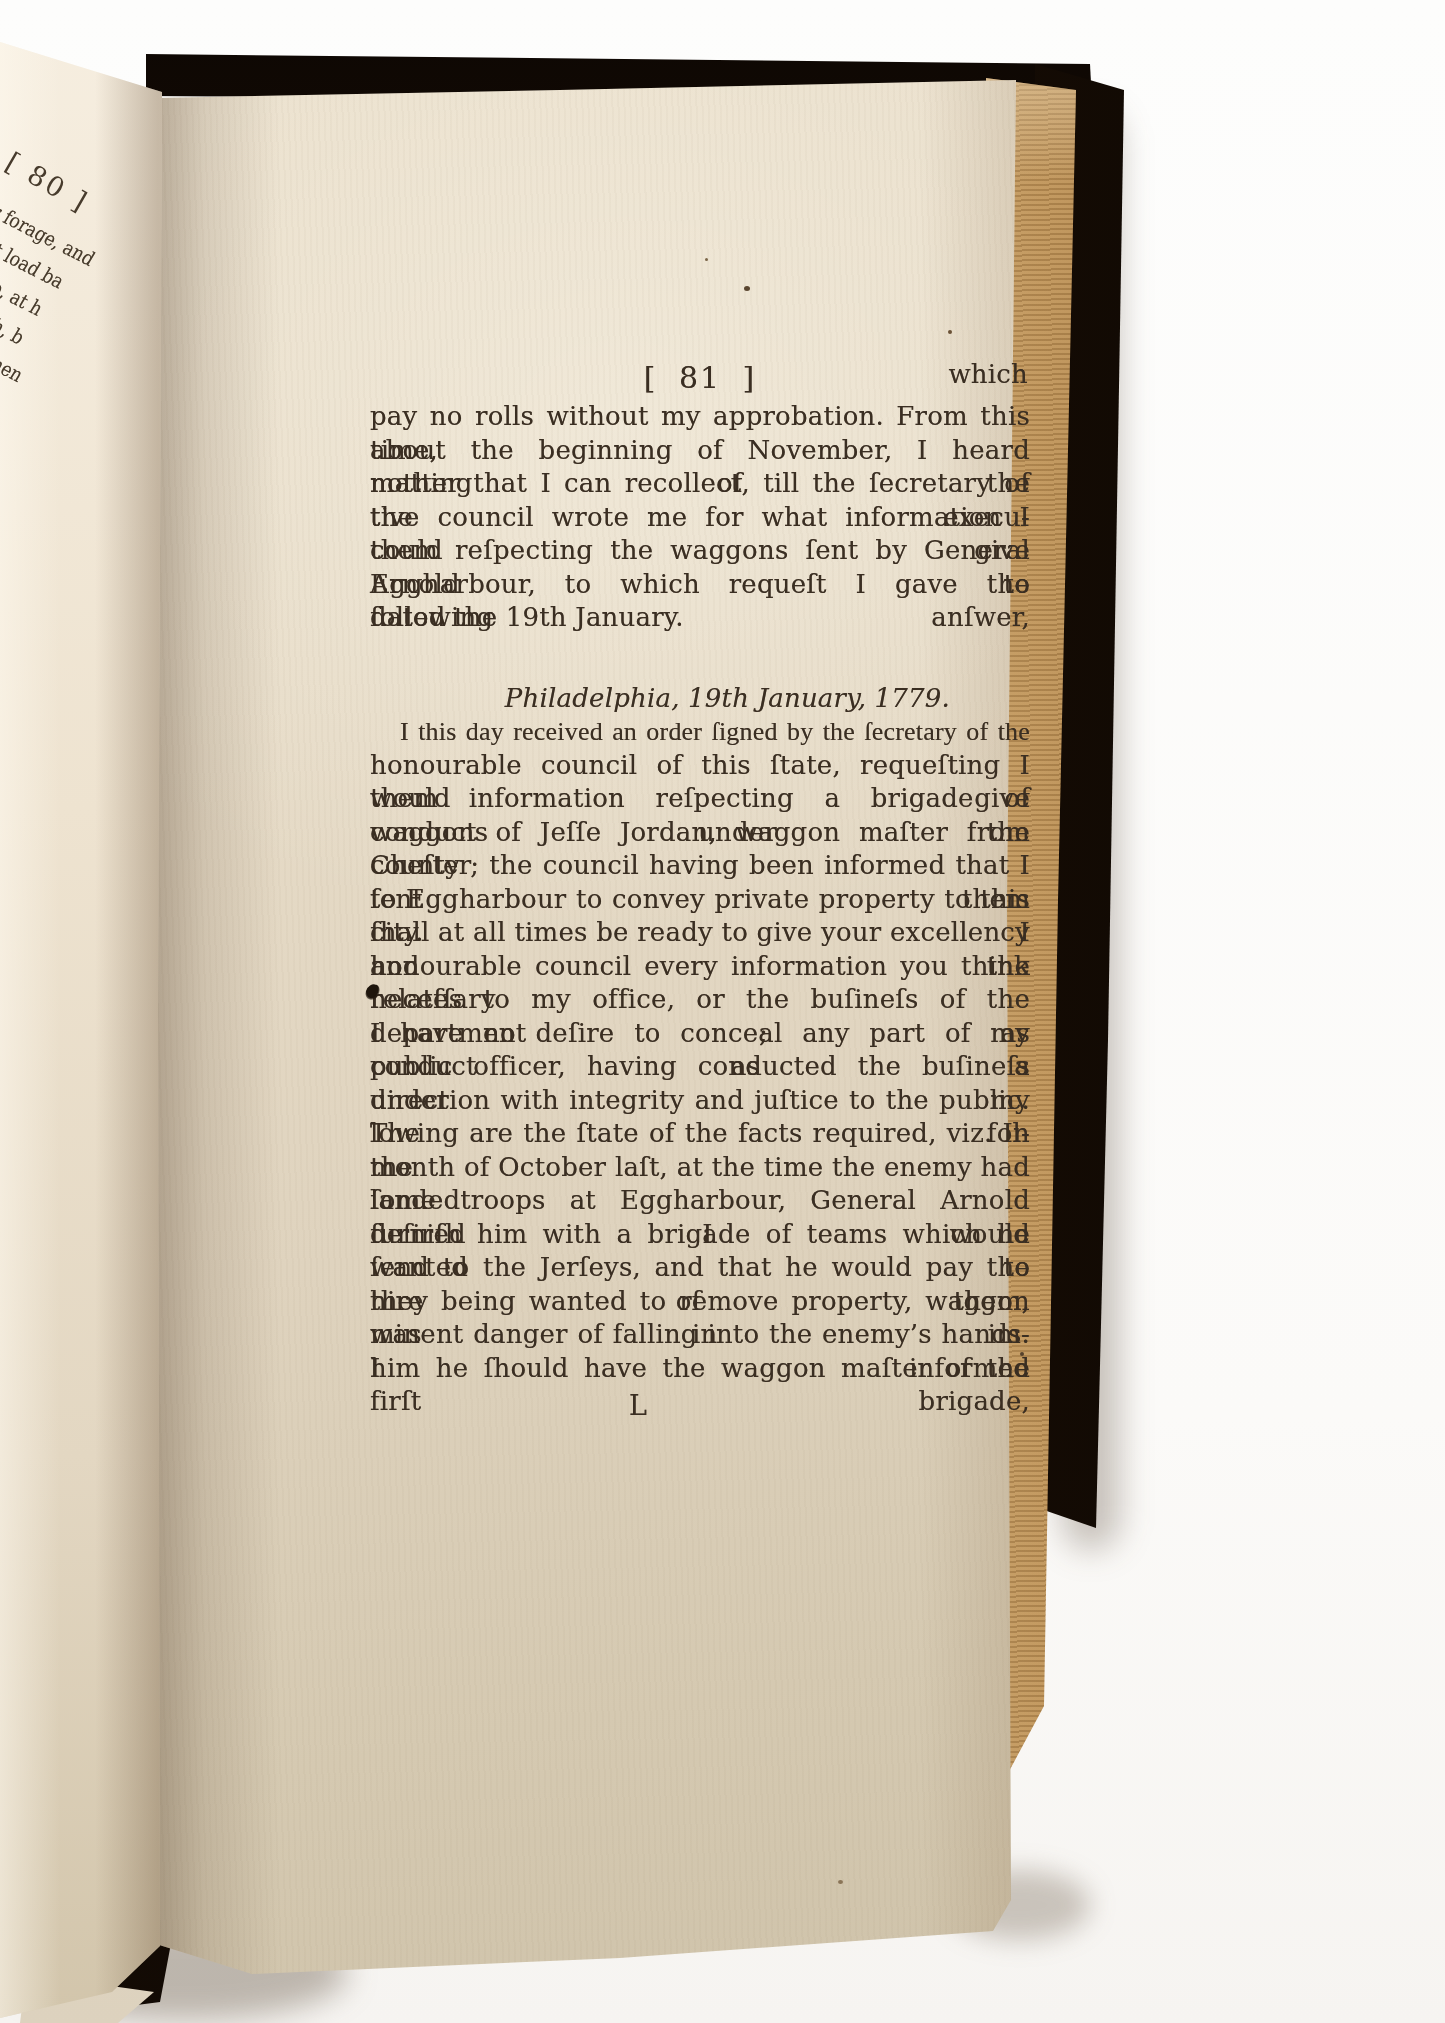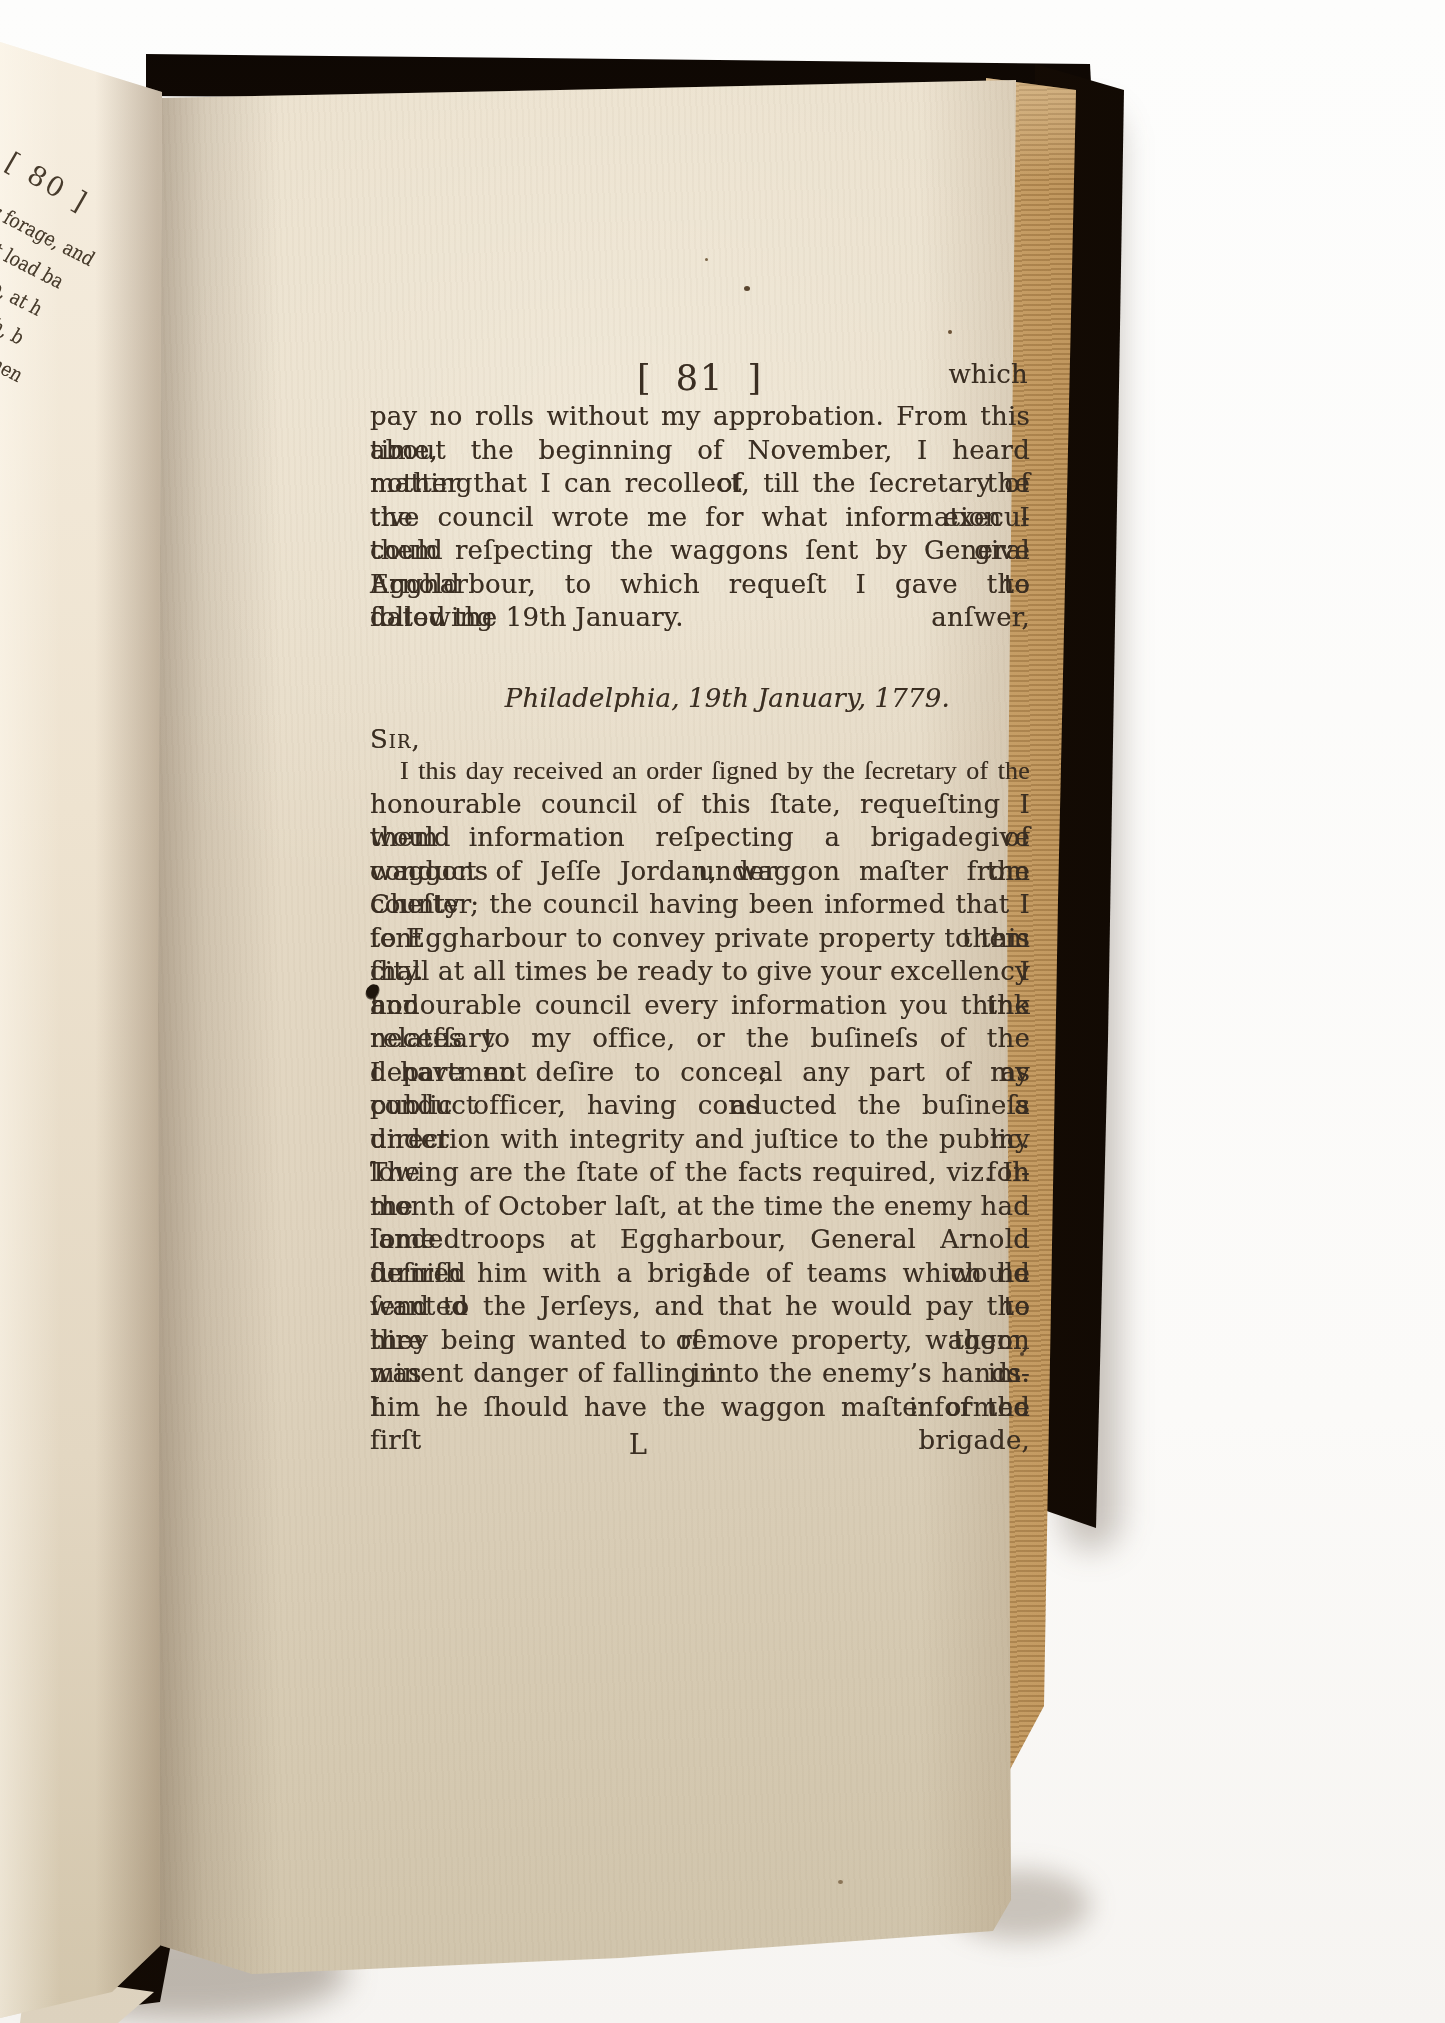--- a/index.html
+++ b/index.html
@@ -58,21 +58,21 @@
   .leftpage-num{left:16px;top:146px;font-size:27px;color:#473b2c;transform:rotate(30deg);transform-origin:0 0;letter-spacing:3px;}
   .left-text{left:-200px;top:92px;width:640px;transform:rotate(27deg) skewX(-4deg) scaleX(.85);
     transform-origin:0 0;font-size:20px;line-height:34px;color:#473b2c;
     text-shadow:0 0 .4px rgba(71,59,44,.5);}
   .left-text .tline{position:static;white-space:pre;}
 
   
   .text-col{left:370px;top:356px;width:660px;color:#3a2e22;font-size:26px;
     line-height:33.5px;letter-spacing:.2px;text-shadow:0 0 .45px rgba(58,46,34,.55);}
   .text-col > div{position:static;}
-  .page-num{height:44px;line-height:44px;text-align:center;font-size:35px;word-spacing:10px;letter-spacing:2px;}
+  .page-num{height:44px;line-height:44px;text-align:center;font-size:30px;word-spacing:10px;letter-spacing:2px;}
   .para1{}
   .justified .tline{position:static;text-align:justify;text-align-last:justify;height:33.5px;}
   .para1 .tline:last-child{text-align-last:left;}
   .dateline{margin-top:47px;height:33.5px;text-align:right;padding-right:80px;font-style:italic;}
   .salutation{margin-top:8px;height:31px;font-variant:small-caps;letter-spacing:1px;}
   .letter{margin-top:0;}
   .letter .tline:first-child{text-indent:30px;font-family:Liberation Serif, serif;}
   .sig-row{margin-top:4px;height:34px;position:relative;}
   .sig-l{position:absolute;left:0;width:100%;text-align:center;transform:translateX(-62px);font-size:27px;}
   .catchword{position:absolute;right:2px;top:2px;}
@@ -130,21 +130,20 @@
     <div class="para1 justified">
         <div class="tline">pay no rolls without my approbation.  From this time,</div>
         <div class="tline">about the beginning of November, I heard nothing of the</div>
         <div class="tline">matter that I can recollect, till the ſecretary of the execu-</div>
         <div class="tline">tive council wrote me for what information I could give</div>
         <div class="tline">them reſpecting the waggons ſent by General Arnold to</div>
         <div class="tline">Eggharbour, to which requeſt I gave the following anſwer,</div>
         <div class="tline">dated the 19th January.</div>
       </div>
     <div class="dateline">Philadelphia, 19th January, 1779.</div>
-    <div class="salutation">Sir,</div>
     <div class="letter justified">
         <div class="tline">I this day received an order ſigned by the ſecretary of the</div>
         <div class="tline">honourable council of this ſtate, requeſting I would give</div>
         <div class="tline">them information reſpecting a brigade of waggons under the</div>
         <div class="tline">conduct of Jeſſe Jordan, waggon maſter from Cheſter</div>
         <div class="tline">county ; the council having been informed that I ſent them</div>
         <div class="tline">to Eggharbour to convey private property to this city.  I</div>
         <div class="tline">ſhall at all times be ready to give your excellency and the</div>
         <div class="tline">honourable council every information you think neceſſary</div>
         <div class="tline">relates to my office, or the buſineſs of the department ; as</div>

